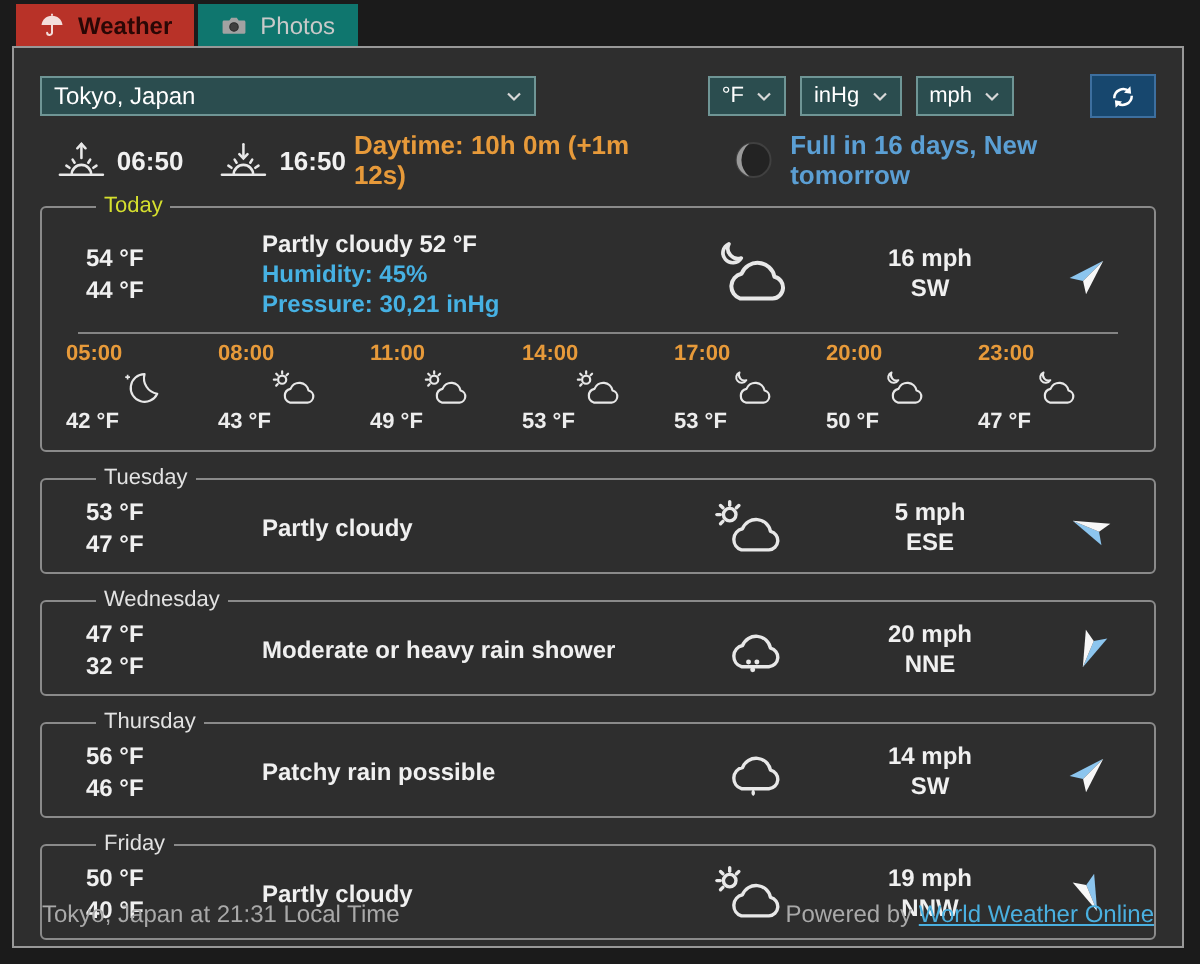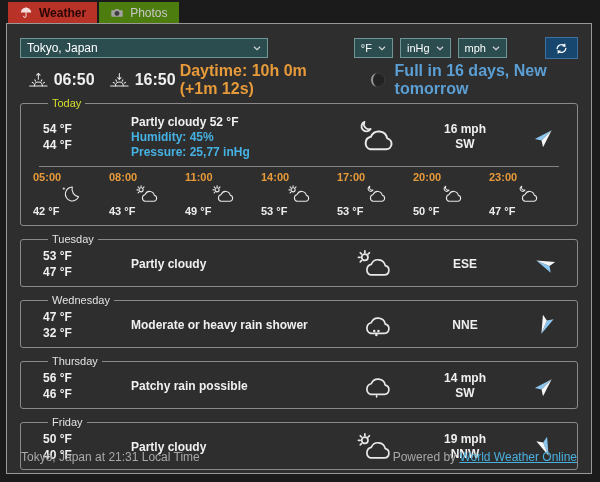--- a/index.html
+++ b/index.html
@@ -5,21 +5,21 @@
   html,body{margin:0;padding:0;background:#101010;}
   .window{
     position:relative;width:600px;height:482px;background:#1b1b1b;
     font-family:"Liberation Sans",sans-serif;overflow:hidden;
     -webkit-font-smoothing:antialiased;
   }
   
   .tabs{position:absolute;left:8px;top:2px;display:flex;height:21px;z-index:2;}
   .tab{display:flex;align-items:center;gap:6px;padding:0 11px;font-size:12px;cursor:default;}
   .tab.active{background:var(--tab_red,#b83228);color:#2a0705;font-weight:bold;}
-  .tab.inactive{background:#4d7c0f;color:#c9c9c9;margin-left:2px;}
+  .tab.inactive{background:#0f766e;color:#c9c9c9;margin-left:2px;}
   .tab .ticon{width:14px;height:14px;display:block;}
   
   .panel{
     position:absolute;left:6px;top:23px;width:586px;height:451px;
     background:#2e2e2e;border:1px solid #989898;box-sizing:border-box;
   }
   
   .toolbar{display:flex;align-items:center;margin:13px 13px 0 13px;}
   .select{
     display:flex;align-items:center;justify-content:space-between;
@@ -30,21 +30,21 @@
   .loc-select{width:248px;}
   .unit-group{margin-left:auto;display:flex;gap:7px;align-items:center;}
   .unit{font-size:11px;height:20px;}
   .refresh-btn{
     margin-left:31px;width:33px;height:22px;background:var(--button_blue,#17476e);
     border:1px solid var(--button_border,#3d6f9f);display:flex;align-items:center;justify-content:center;
     box-sizing:border-box;cursor:pointer;
   }
   .refresh-btn svg{width:15px;height:15px;color:#fff;}
   
-  .astro{display:flex;align-items:center;margin:9px 13px 0 21px;height:24px;font-size:16px;}
+  .astro{display:flex;align-items:center;margin:9px 13px 0 21px;height:24px;font-size:13px;}
   .astro .aicon{width:26px;height:20px;color:#e8e8e8;}
   .astro .atime{color:#f0f0f0;font-weight:bold;margin-left:5px;}
   .astro .gap18{width:18px;}
   .daytime{color:var(--orange,#e79a3a);font-weight:bold;margin-left:4px;}
   .moonphase{width:20px;height:20px;margin-left:26px;}
   .moontext{color:var(--moon_text_blue,#5b9fd4);font-weight:bold;margin-left:9px;}
   
   fieldset{
     min-inline-size:0;border:1px solid #8a8a8a;border-radius:3px;
     margin:5px 13px 7px 13px;padding:0 8px 3px 8px;
@@ -244,21 +244,21 @@
     <fieldset class="today-box">
       <legend>Today</legend>
       <div class="row-grid today-main">
         <div class="temps">
           <div>54 °F</div>
           <div>44 °F</div>
         </div>
         <div class="desc">
           <div class="cond">Partly cloudy 52 °F</div>
           <div class="info">Humidity: 45%</div>
-          <div class="info">Pressure: 25,77 inHg</div>
+          <div class="info">Pressure: 30,21 inHg</div>
         </div>
         <div class="wicon">
           <svg width="40" height="34">
               <use href="#i-cloud-moon" xlink:href="#i-cloud-moon"></use>
             </svg>
         </div>
         <div class="wind">
           <div>16 mph</div>
           <div>SW</div>
         </div>
@@ -331,20 +331,21 @@
         </div>
         <div class="desc">
           <div class="cond">Partly cloudy</div>
         </div>
         <div class="wicon">
           <svg width="34" height="29">
               <use href="#i-cloud-sun" xlink:href="#i-cloud-sun"></use>
             </svg>
         </div>
         <div class="wind">
+          <div>5 mph</div>
           <div>ESE</div>
         </div>
         <div class="warrow">
           <svg style="transform: rotate(292.5deg);">
               <use href="#i-nav-arrow" xlink:href="#i-nav-arrow"></use>
             </svg>
         </div>
       </div>
     </fieldset>
 
@@ -357,20 +358,21 @@
         </div>
         <div class="desc">
           <div class="cond">Moderate or heavy rain shower</div>
         </div>
         <div class="wicon">
           <svg width="34" height="29">
               <use href="#i-cloud-rain" xlink:href="#i-cloud-rain"></use>
             </svg>
         </div>
         <div class="wind">
+          <div>20 mph</div>
           <div>NNE</div>
         </div>
         <div class="warrow">
           <svg style="transform: rotate(202.5deg);">
               <use href="#i-nav-arrow" xlink:href="#i-nav-arrow"></use>
             </svg>
         </div>
       </div>
     </fieldset>
 

